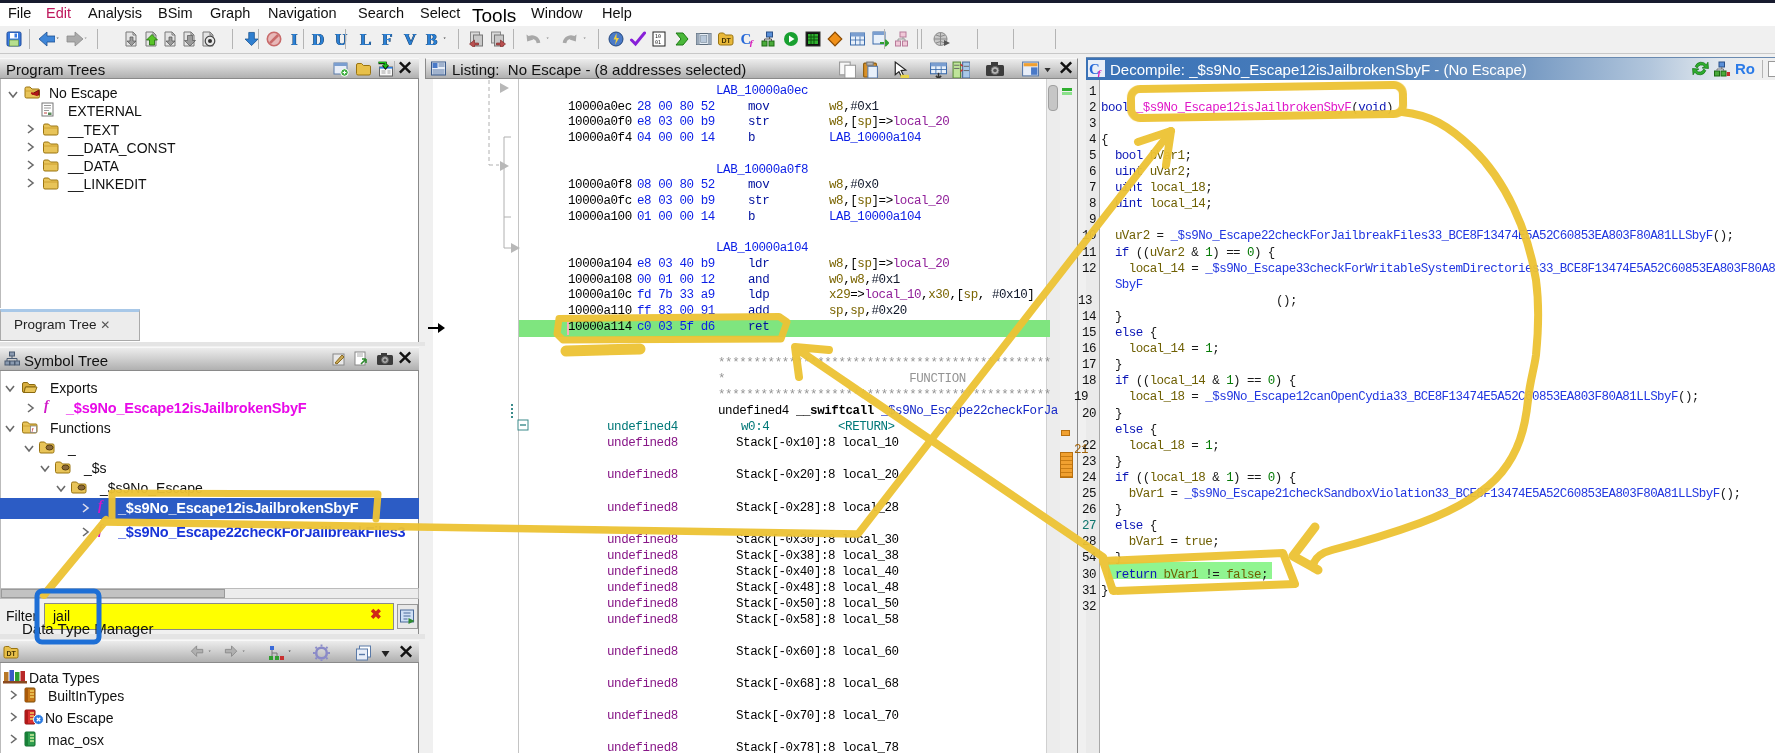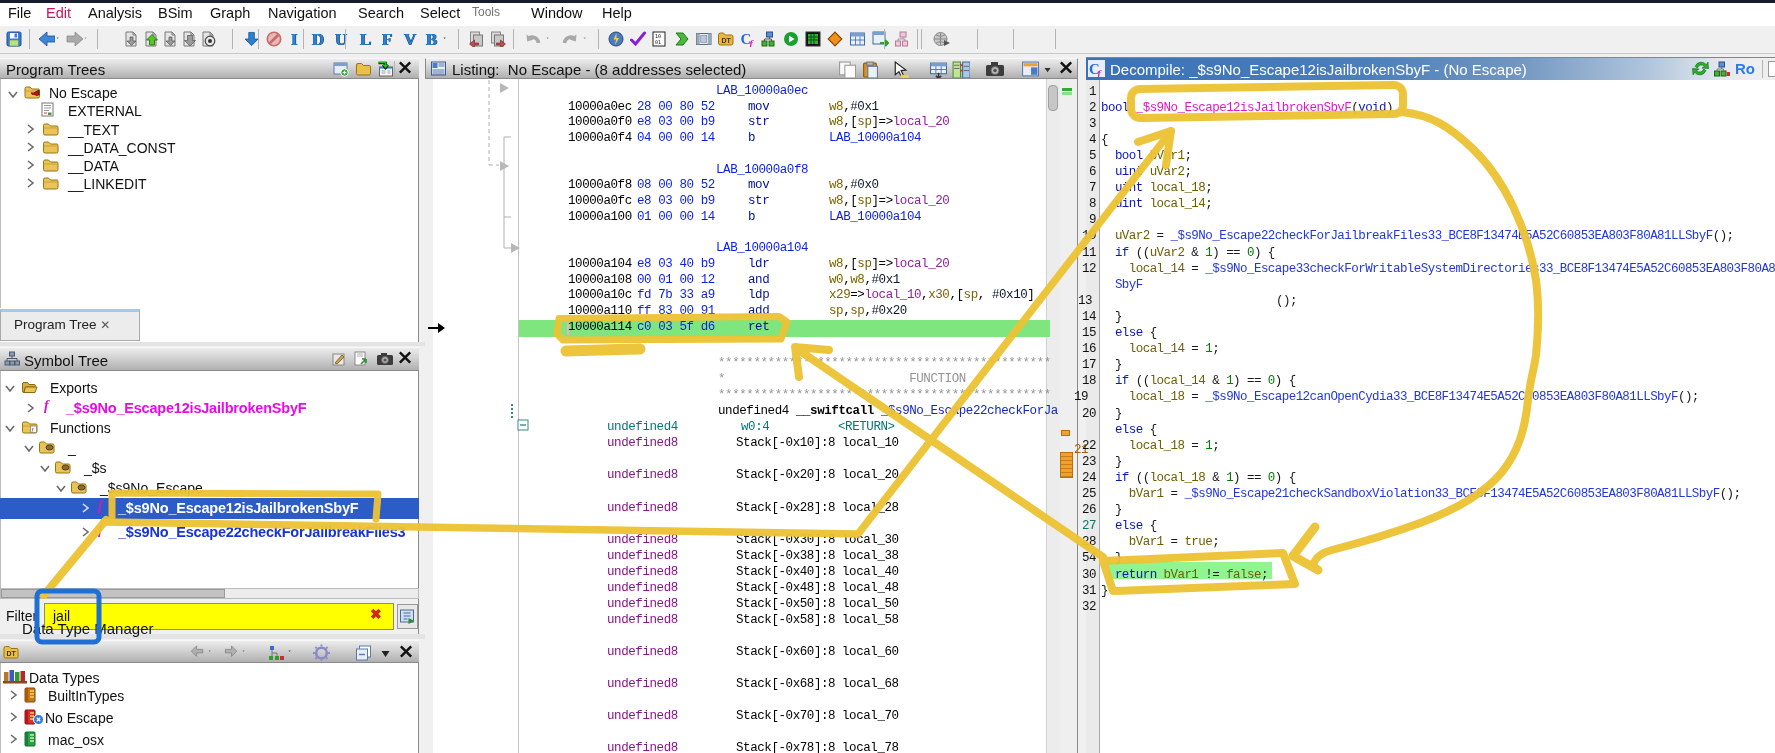--- a/index.html
+++ b/index.html
@@ -24,21 +24,21 @@
 <div class="abs" style="left:0;top:0;width:1775px;height:3px;background:#171b2e"></div>
 <div class="abs" style="left:0;top:3px;width:1775px;height:23px;background:#ffffff"></div>
 <div class="abs" style="left:8px;top:5px;font-size:14.5px;color:#101010">File</div>
 <div class="abs" style="left:46px;top:5px;font-size:14.5px;color:#be185d">Edit</div>
 <div class="abs" style="left:88px;top:5px;font-size:14.5px;color:#101010">Analysis</div>
 <div class="abs" style="left:158px;top:5px;font-size:14.5px;color:#101010">BSim</div>
 <div class="abs" style="left:210px;top:5px;font-size:14.5px;color:#101010">Graph</div>
 <div class="abs" style="left:268px;top:5px;font-size:14.5px;color:#101010">Navigation</div>
 <div class="abs" style="left:358px;top:5px;font-size:14.5px;color:#101010">Search</div>
 <div class="abs" style="left:420px;top:5px;font-size:14.5px;color:#101010">Select</div>
-<div class="abs" style="left:472px;top:5px;font-size:12px;color:#737373">Tools</div>
+<div class="abs" style="left:472px;top:5px;font-size:19px;color:#000000">Tools</div>
 <div class="abs" style="left:531px;top:5px;font-size:14.5px;color:#101010">Window</div>
 <div class="abs" style="left:602px;top:5px;font-size:14.5px;color:#101010">Help</div>
 <div class="abs" style="left:0;top:26px;width:1775px;height:28px;background:#f0f0f0;border-bottom:1px solid #c8c8c8"></div>
 <svg class="abs" style="left:6px;top:31px" width="16" height="16" viewBox="0 0 16 16">
     <rect x="1" y="1" width="14" height="14" rx="1.5" fill="#3a7ae0" stroke="#1c4a9a"></rect>
     <rect x="4" y="2" width="8" height="5.5" fill="#ffffff"></rect>
     <rect x="8.5" y="2.5" width="2.5" height="4" fill="#3a7ae0"></rect>
     <rect x="3.5" y="9" width="9" height="6" fill="#b6df8e" stroke="#5a8a3a" stroke-width="0.6"></rect>
   </svg>
 <div class="abs sep" style="left:29px;top:29px;height:20px"></div>

